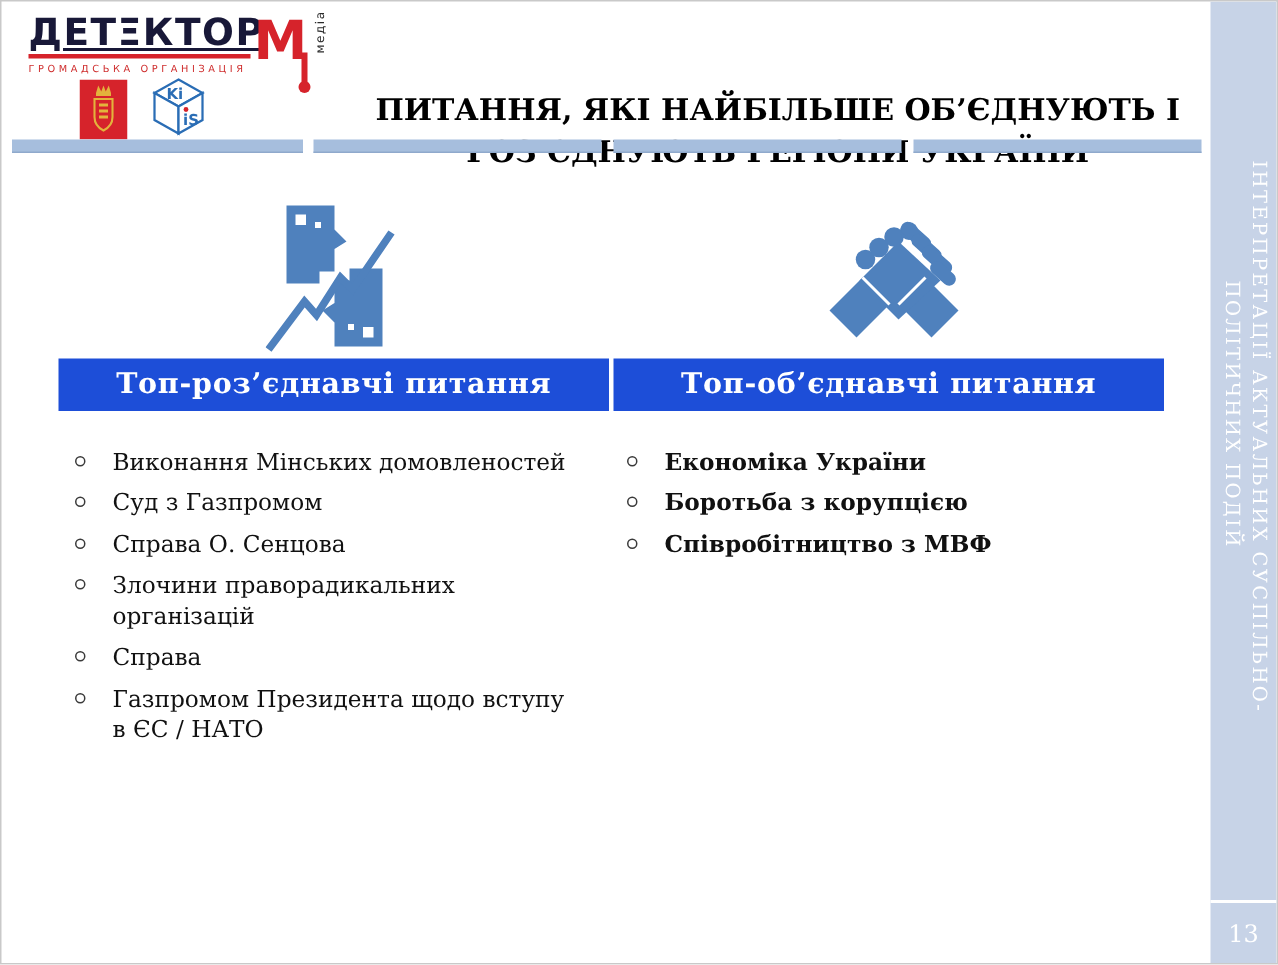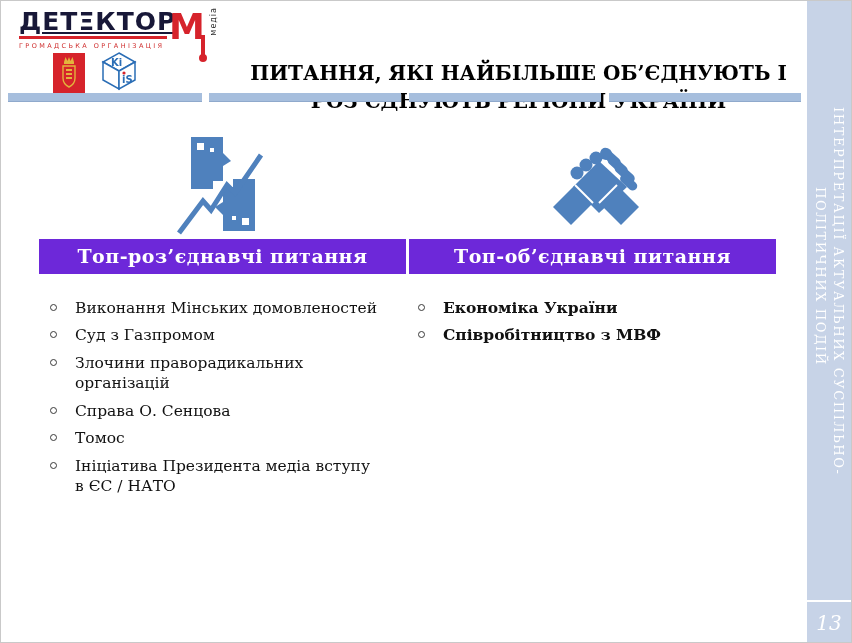--- a/index.html
+++ b/index.html
@@ -41,21 +41,21 @@
   .bar.b3 { left:408px; width:192px; }
   .bar.b4 { left:608px; width:192px; }
 
   
   .icon-left  { position:absolute; left:176px; top:130px; }
   .icon-right { position:absolute; left:546px; top:128px; }
 
   
   .theader { position:absolute; left:38px; top:238px; width:737px;
     height:35px; display:flex; gap:3px; }
-  .theader .cell { flex:1; background:#6d28d9; color:#ffffff;
+  .theader .cell { flex:1; background:#1d4ed8; color:#ffffff;
     font-weight:bold; font-size:19px; text-align:center; line-height:35px;
     letter-spacing:0.5px; }
 
   .col { position:absolute; top:281px; width:360px;margin-top:16px; }
   .col.left  { left:44px; }
   .col.right { left:412px;font-weight:bold; }
   .col ul { list-style:none; }
   .col li { display:flex; gap:18px; margin-bottom:7px; font-size:15.5px;
     line-height:1.32; color:#111; padding-left:5px; }
   .bullet { width:7px; height:7px; border:1.3px solid #3a3a3a;
@@ -64,22 +64,22 @@
 
   
   .sidebar { position:absolute; right:0; top:0; width:44px; height:643px;
     background:#c7d3e7; }
   .vline { position:absolute; writing-mode:vertical-rl;
     text-orientation:mixed; color:#ffffff; font-size:13px;
     letter-spacing:1.6px; white-space:nowrap; }
   .vline.l1 { top:106px; right:5px; }
   .vline.l2 { top:186px; right:23px; }
   .pagebox { position:absolute; bottom:0; right:0; width:44px; height:44px;
-    border-top:2px solid #ffffff; color:#ffffff; font-size:20px;
-    text-align:center; line-height:42px;font-style:italic; }
+    border-top:2px solid #ffffff; color:#ffffff; font-size:16px;
+    text-align:center; line-height:42px; }
 </style>
 </head>
 <body>
 
 <div class="slide">
 
   <div class="logo">
     <div class="brand-row">
       <div class="brand-main">
         <div class="brand-text">ДЕТΞКТОР</div>
@@ -173,42 +173,46 @@
       <li>
           <span class="bullet"></span>
           <span class="item-text">Виконання Мінських домовленостей</span>
         </li>
       <li>
           <span class="bullet"></span>
           <span class="item-text">Суд з Газпромом</span>
         </li>
       <li>
           <span class="bullet"></span>
+          <span class="item-text">Справа О. Сенцова</span>
+        </li>
+      <li>
+          <span class="bullet"></span>
           <span class="item-text">Злочини праворадикальних організацій</span>
         </li>
       <li>
           <span class="bullet"></span>
-          <span class="item-text">Справа О. Сенцова</span>
-        </li>
-      <li>
-          <span class="bullet"></span>
-          <span class="item-text">Томос</span>
-        </li>
-      <li>
-          <span class="bullet"></span>
-          <span class="item-text">Ініціатива Президента медіа вступу в ЄС / НАТО</span>
+          <span class="item-text">Справа</span>
+        </li>
+      <li>
+          <span class="bullet"></span>
+          <span class="item-text">Газпромом Президента щодо вступу в ЄС / НАТО</span>
         </li>
     </ul>
   </div>
 
   <div class="col right">
     <ul>
       <li>
           <span class="bullet"></span>
           <span class="item-text">Економіка України</span>
+        </li>
+      <li>
+          <span class="bullet"></span>
+          <span class="item-text">Боротьба з корупцією</span>
         </li>
       <li>
           <span class="bullet"></span>
           <span class="item-text">Співробітництво з МВФ</span>
         </li>
     </ul>
   </div>
 
   <div class="sidebar">
     <div class="vline l1">ІНТЕРПРЕТАЦІЇ АКТУАЛЬНИХ СУСПІЛЬНО-</div>

